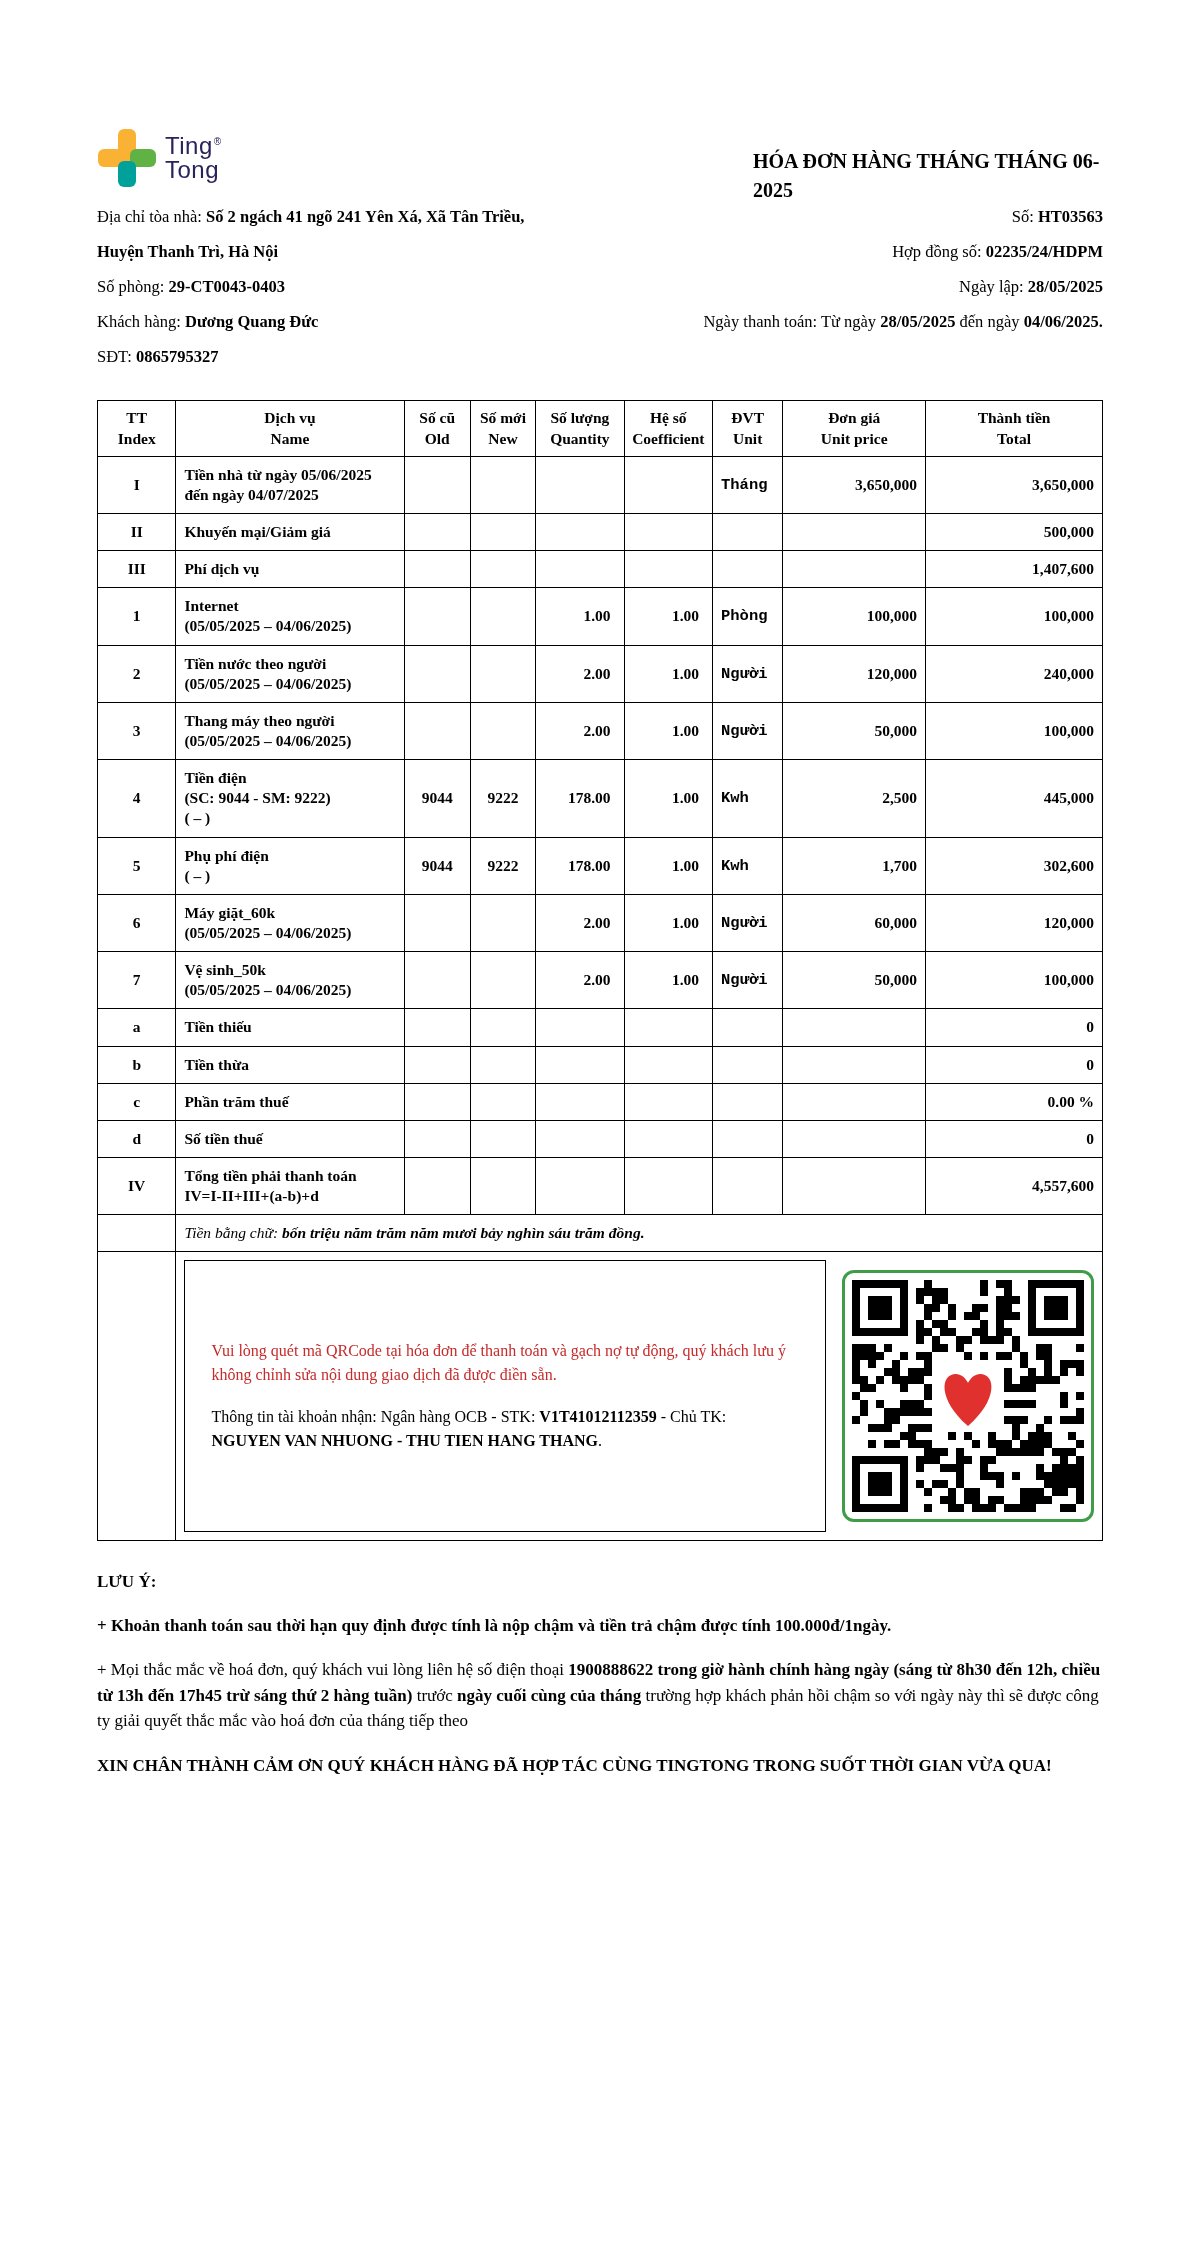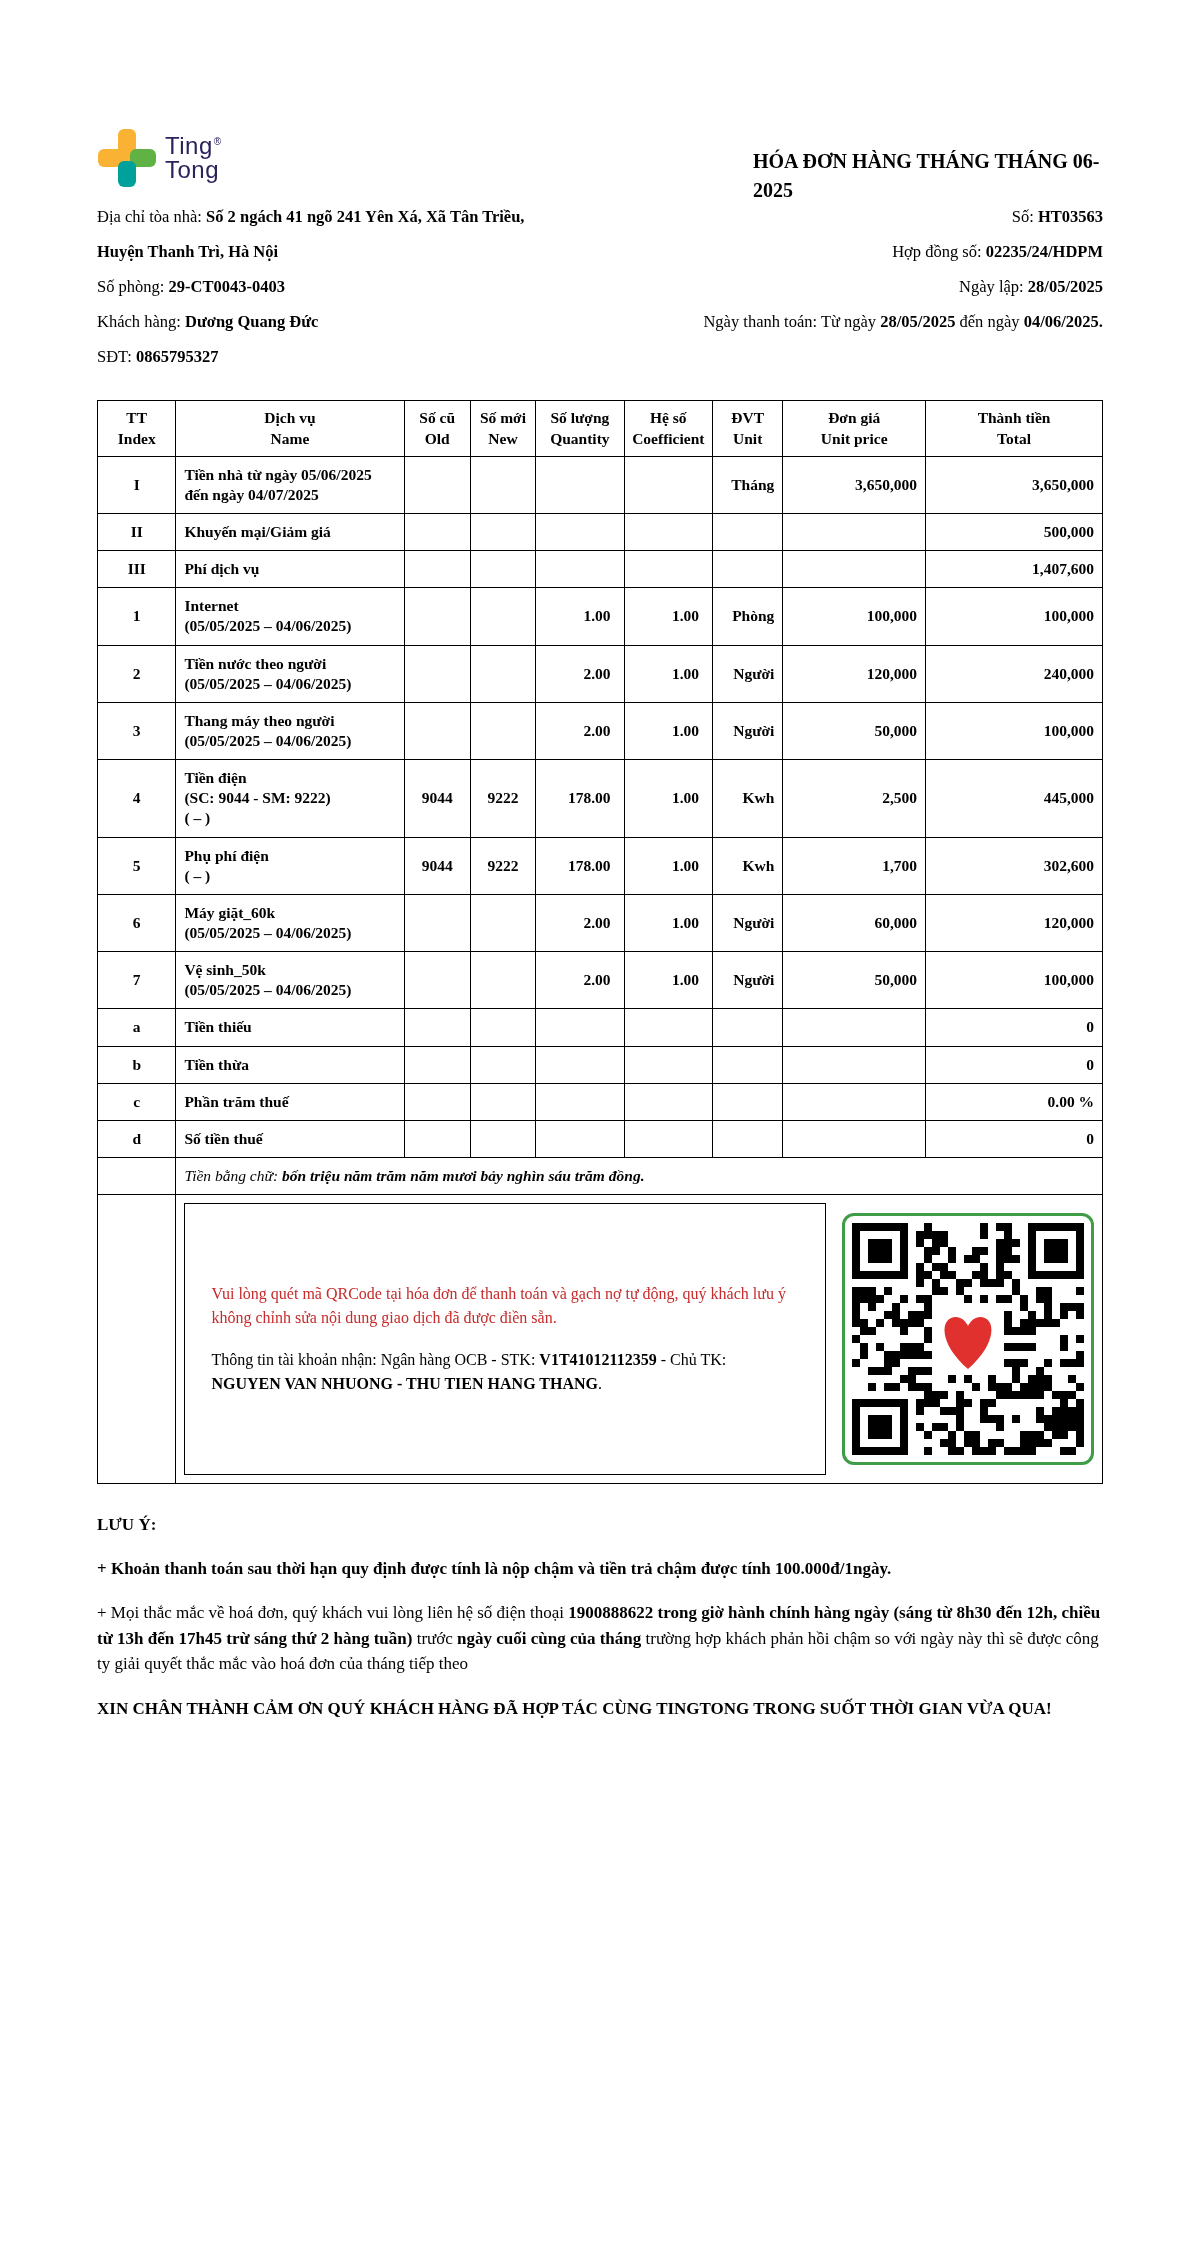--- a/index.html
+++ b/index.html
@@ -33,21 +33,21 @@
 
   
   .invoice-table{width:100%;border-collapse:collapse;table-layout:fixed;font-size:15.5px;font-weight:bold;margin-top:20px;}
   .invoice-table th,.invoice-table td{border:1px solid #000;vertical-align:middle;line-height:1.3;}
   .invoice-table th{text-align:center;padding:7px 2px;}
   .invoice-table td{padding:8px 8px;}
   td.c0{text-align:center;}
   td.c1{text-align:left;}
   td.c2,td.c3{text-align:center;}
   td.c4,td.c5{text-align:right;padding-right:13px;}
-  td.c6{text-align:right;}
+  td.c6{text-align:left;font-family:Liberation Mono, monospace;}
   td.c7,td.c8{text-align:right;}
   .words-cell{font-weight:normal;font-style:italic;padding:8px 10px;}
   .b{font-weight:bold;}
 
   
   .qr-cell{padding:12px;}
   .qr-flex{display:flex;gap:16px;align-items:stretch;}
   .payment-note-box{
     flex:1;border:1px solid #000;padding:36px 26px;
     display:flex;flex-direction:column;justify-content:center;gap:18px;
@@ -337,20 +337,34 @@
           <td class="c1">
             <div>Số tiền thuế</div>
           </td>
           <td class="c2"></td>
           <td class="c3"></td>
           <td class="c4"></td>
           <td class="c5"></td>
           <td class="c6"></td>
           <td class="c7"></td>
           <td class="c8">0</td>
+        </tr>
+        <tr>
+          <td class="c0">IV</td>
+          <td class="c1">
+            <div>Tổng tiền phải thanh toán</div>
+            <div>IV=I-II+III+(a-b)+d</div>
+          </td>
+          <td class="c2"></td>
+          <td class="c3"></td>
+          <td class="c4"></td>
+          <td class="c5"></td>
+          <td class="c6"></td>
+          <td class="c7"></td>
+          <td class="c8">4,557,600</td>
         </tr>
       </tbody>
     <tbody>
       <tr>
         <td class="c0"></td>
         <td colspan="8" class="words-cell"><span>Tiền bằng chữ: </span><span class="b">bốn triệu năm trăm năm mươi bảy nghìn sáu trăm đồng.</span></td>
       </tr>
       <tr>
         <td class="c0"></td>
         <td colspan="8" class="qr-cell">

